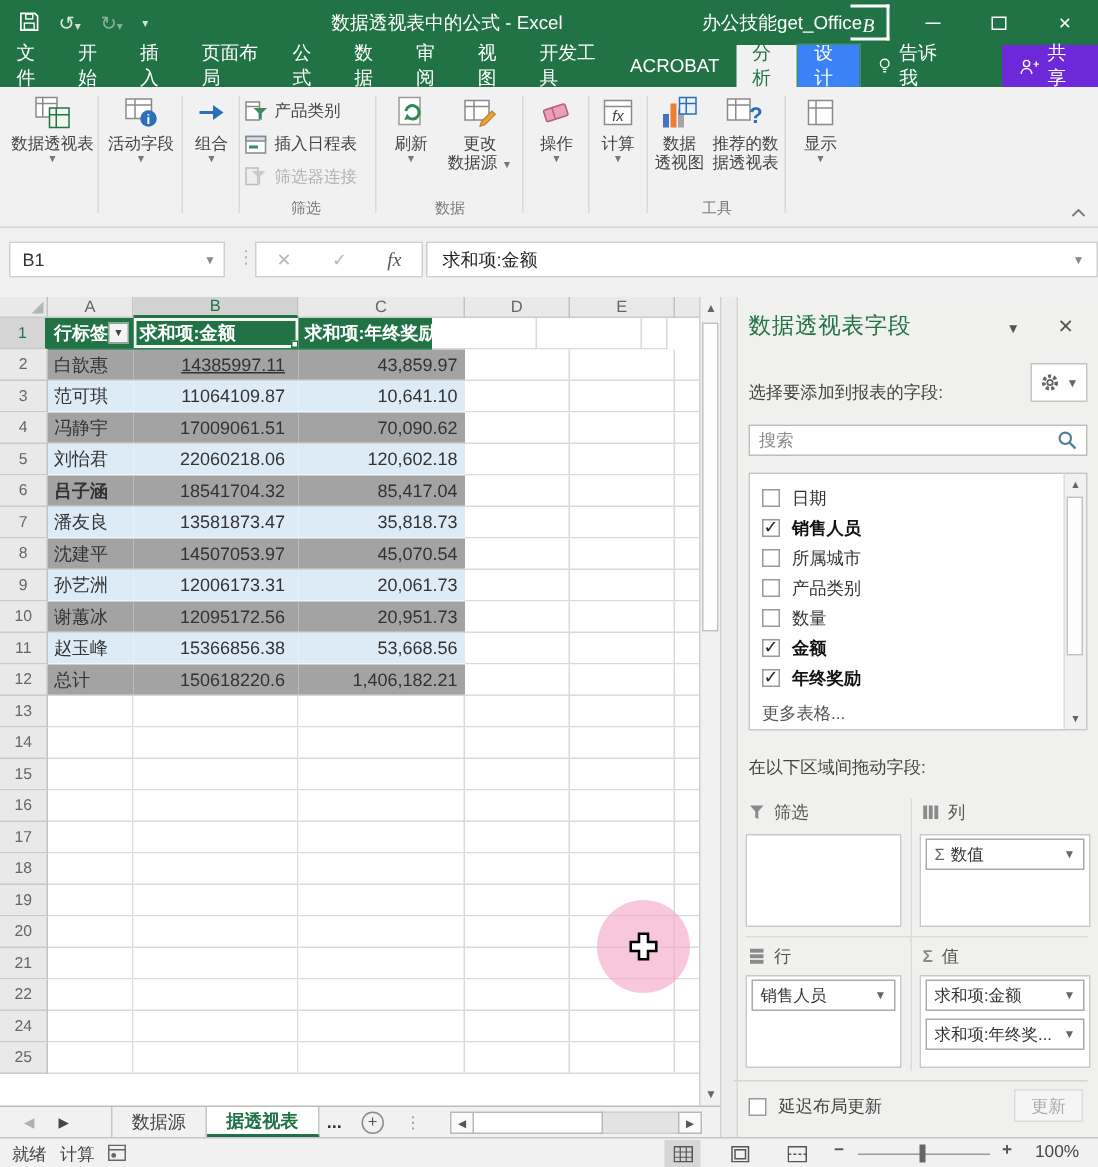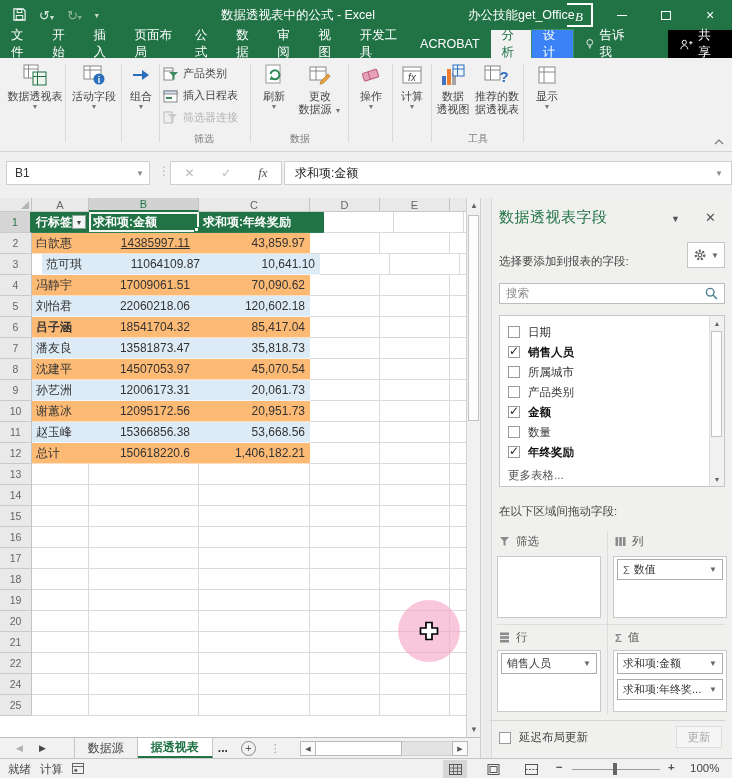--- a/index.html
+++ b/index.html
@@ -20,21 +20,21 @@
 .minbar{width:10px;height:1px;background:#fff}
 .maxbox{width:10px;height:9px;border:1px solid #fff}
 .closex{font-size:14px}
 
 
 .tabrow{position:absolute;left:0;top:30px;width:732px;height:28px;background:#217346;display:flex;align-items:stretch;color:#fff}
 .rtab{padding:0 11px;display:flex;align-items:center;font-size:12.5px;cursor:default}
 .rtab.active{background:#f1f1f1;color:#217346}
 .rtab.ctx{background:#3b82f6;outline:1px solid #3e9166}
 .tellme,.share{display:flex;align-items:center;gap:5px;padding:0 12px;font-size:12.5px}
-.share{background:#000000;margin-left:24px}
+.share{background:#6d28d9;margin-left:24px}
 
 
 .ribbon{position:absolute;left:0;top:58px;width:732px;height:94px;background:#f1f1f1;border-bottom:1px solid #d5d5d5}
 .rlg{position:absolute;top:5px;display:flex;flex-direction:column;align-items:center;font-size:11px;color:#444;line-height:13px;text-align:center}
 .rlg .ic{height:24px;display:flex;align-items:center;margin-bottom:3px}
 .dd{font-size:7px;color:#777;margin-top:1px;line-height:6px}
 .sep{position:absolute;top:6px;height:78px;width:1px;background:#dadada}
 .rsm{position:absolute;display:flex;align-items:center;gap:4px;font-size:11px;color:#444;white-space:nowrap}
 .rsm.gray{color:#b3b3b3}
 .glabel{position:absolute;top:74px;font-size:10px;color:#7a7a7a;text-align:center}
@@ -59,21 +59,21 @@
 .rh.sel{background:#d5d5d5;color:#217346;border-right:2px solid #217346}
 .rh.corner{position:relative}
 .tri{position:absolute;right:2px;bottom:2px;width:0;height:0;border-left:8px solid transparent;border-bottom:8px solid #b5b5b5}
 .ch{flex:none;background:#e9e9e9;border-right:1px solid #c3c3c3;border-bottom:1px solid #c9c9c9;font-size:11px;color:#666;display:flex;align-items:center;justify-content:center}
 .ch.sel{background:#d2d2d2;color:#217346;border-bottom:2px solid #217346}
 .cell{flex:none;font-size:12px;color:#333;display:flex;align-items:center;overflow:hidden;white-space:nowrap}
 .ec{border-right:1px solid #dadada;border-bottom:1px solid #dadada;background:#fff}
 .phead{background:#217346;color:#fff;font-weight:bold;padding-left:4px;position:relative;border-bottom:1px solid #2c8256}
 .selcell{box-shadow:inset 0 0 0 2px #f2f7f2}
 .fh{position:absolute;right:0px;bottom:0px;width:5px;height:5px;background:#fff;border:1px solid #217346}
-.peach{background:#fdba74}.blue{background:#ddebf7}
+.peach{background:#a3a3a3}.blue{background:#ddebf7}
 .band{border-bottom:1px solid rgba(255,255,255,.55)}
 .nmc{padding-left:4px}
 .num{justify-content:flex-end;padding-right:9px}
 .num.c3{padding-right:5px}
 .fbtn{margin-left:auto;margin-right:3px;width:15px;height:14px;background:#f4f4f4;border:1px solid #8fa39a;color:#444;font-size:7px;display:flex;align-items:center;justify-content:center;font-weight:normal}
 
 
 .vscroll{position:absolute;left:466px;top:198px;width:14px;height:539px;background:#f1f1f1;border-left:1px solid #d0d0d0}
 .vs-up,.vs-dn{position:absolute;left:0;width:14px;height:15px;display:flex;align-items:center;justify-content:center;color:#666;font-size:8px}
 .vs-up{top:0}.vs-dn{bottom:0}
@@ -391,37 +391,37 @@
       <div class="grow">
         <div class="rh sel">1</div>
         <div class="cell phead" style="width: 57px;">
           <span>行标签</span>
           <span class="fbtn">▼</span>
         </div>
         <div class="cell phead selcell" style="width: 110px;">
           <span>求和项:金额</span>
           <i class="fh"></i>
         </div>
-        <div class="cell phead" style="width: 125px;">求和项:年终奖励</div>
+        <div class="cell phead" style="width: 89px;">求和项:年终奖励</div>
         <div class="cell ec" style="width: 70px;"></div>
         <div class="cell ec" style="width: 70px;"></div>
         <div class="cell ec" style="width: 17px;"></div>
       </div>
       <div class="grow">
         <div class="rh">2</div>
         <div class="cell band peach nmc" style="width: 57px;">白歆惠</div>
         <div class="cell band peach num" style="width: 110px; text-decoration: underline;">14385997.11</div>
         <div class="cell band peach num c3" style="width: 111px;">43,859.97</div>
         <div class="cell ec" style="width: 70px;"></div>
         <div class="cell ec" style="width: 70px;"></div>
         <div class="cell ec" style="width: 17px;"></div>
       </div>
       <div class="grow">
         <div class="rh">3</div>
-        <div class="cell band blue nmc" style="width: 57px; margin-left: 10px;">范可琪</div>
+        <div class="cell band blue nmc" style="width: 57px;">范可琪</div>
         <div class="cell band blue num" style="width: 110px;">11064109.87</div>
         <div class="cell band blue num c3" style="width: 111px;">10,641.10</div>
         <div class="cell ec" style="width: 70px;"></div>
         <div class="cell ec" style="width: 70px;"></div>
         <div class="cell ec" style="width: 17px;"></div>
       </div>
       <div class="grow">
         <div class="rh">4</div>
         <div class="cell band peach nmc" style="width: 57px;">冯静宇</div>
         <div class="cell band peach num" style="width: 110px;">17009061.51</div>
@@ -649,27 +649,27 @@
             <span>销售人员</span>
           </div>
           <div class="fitem">
             <span class="cbx"></span>
             <span>所属城市</span>
           </div>
           <div class="fitem">
             <span class="cbx"></span>
             <span>产品类别</span>
           </div>
+          <div class="fitem">
+            <span class="cbx"></span>
+            <span>数量</span>
+          </div>
           <div class="fitem on">
             <span class="cbx on"></span>
             <span>金额</span>
-          </div>
-          <div class="fitem">
-            <span class="cbx"></span>
-            <span>数量</span>
           </div>
           <div class="fitem on">
             <span class="cbx on"></span>
             <span>年终奖励</span>
           </div>
         </div>
       <div class="more">更多表格...</div>
       <div class="flscroll">
         <div class="fl-up">▲</div>
         <div class="fl-thumb"></div>

